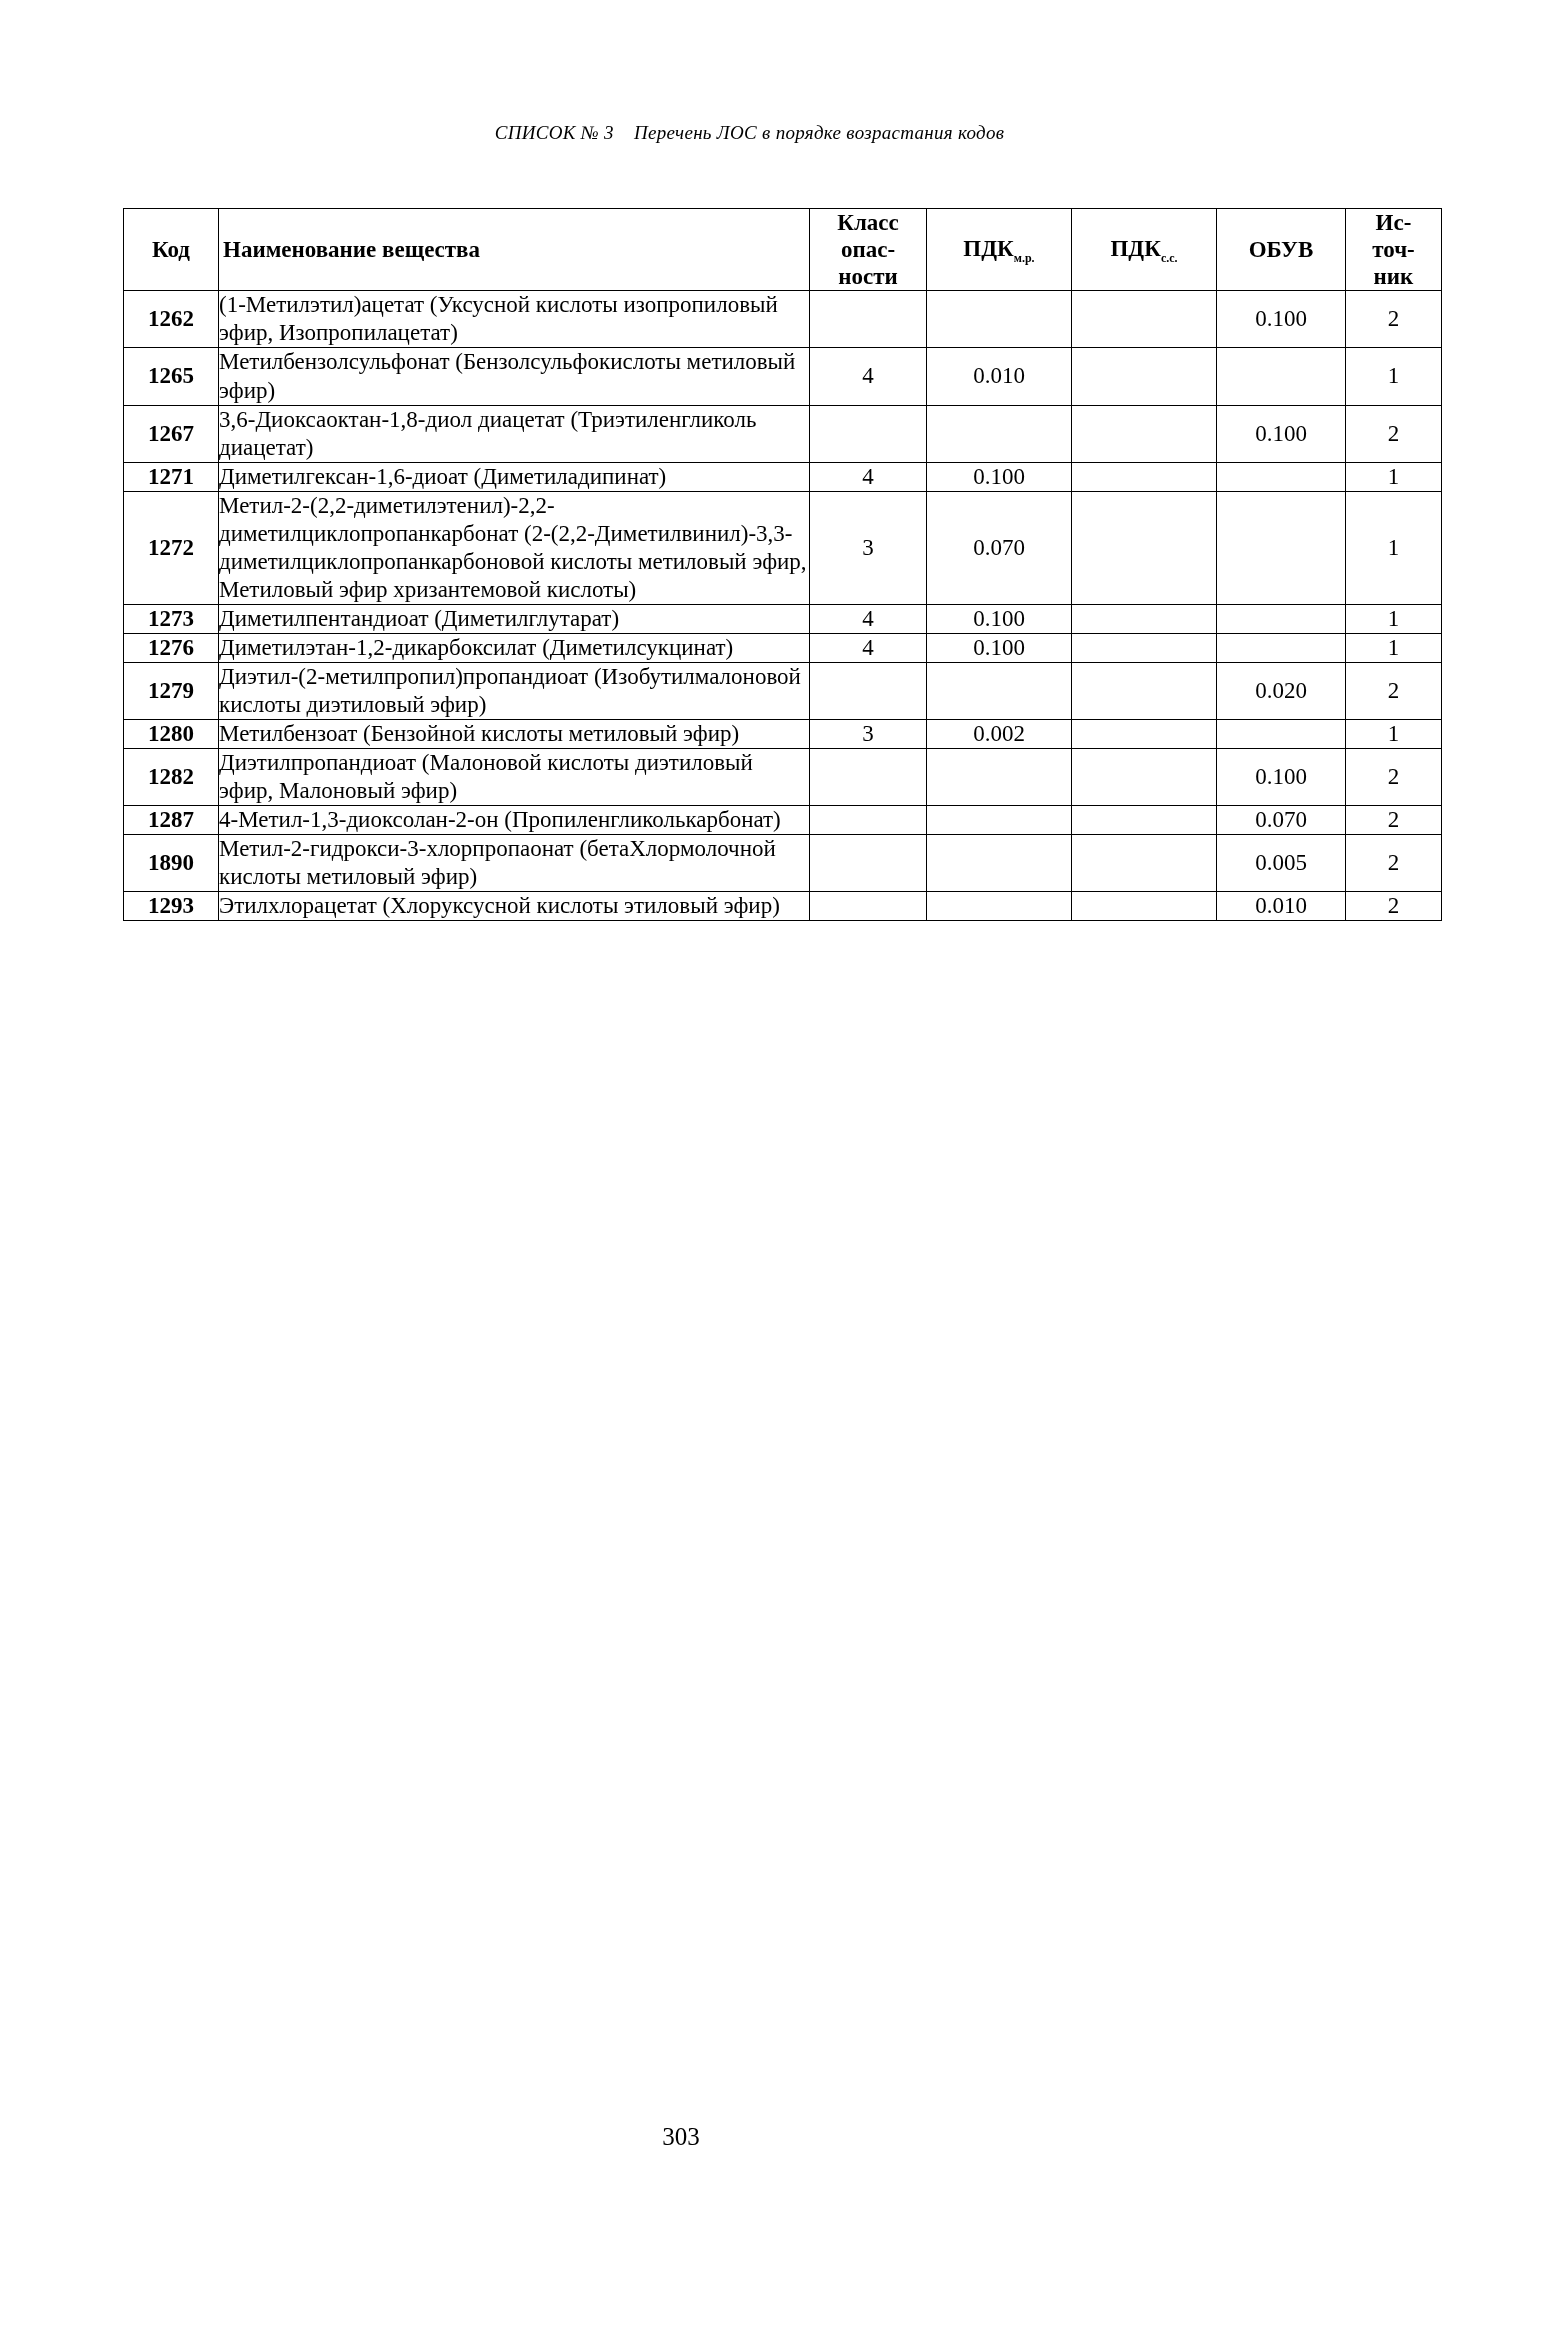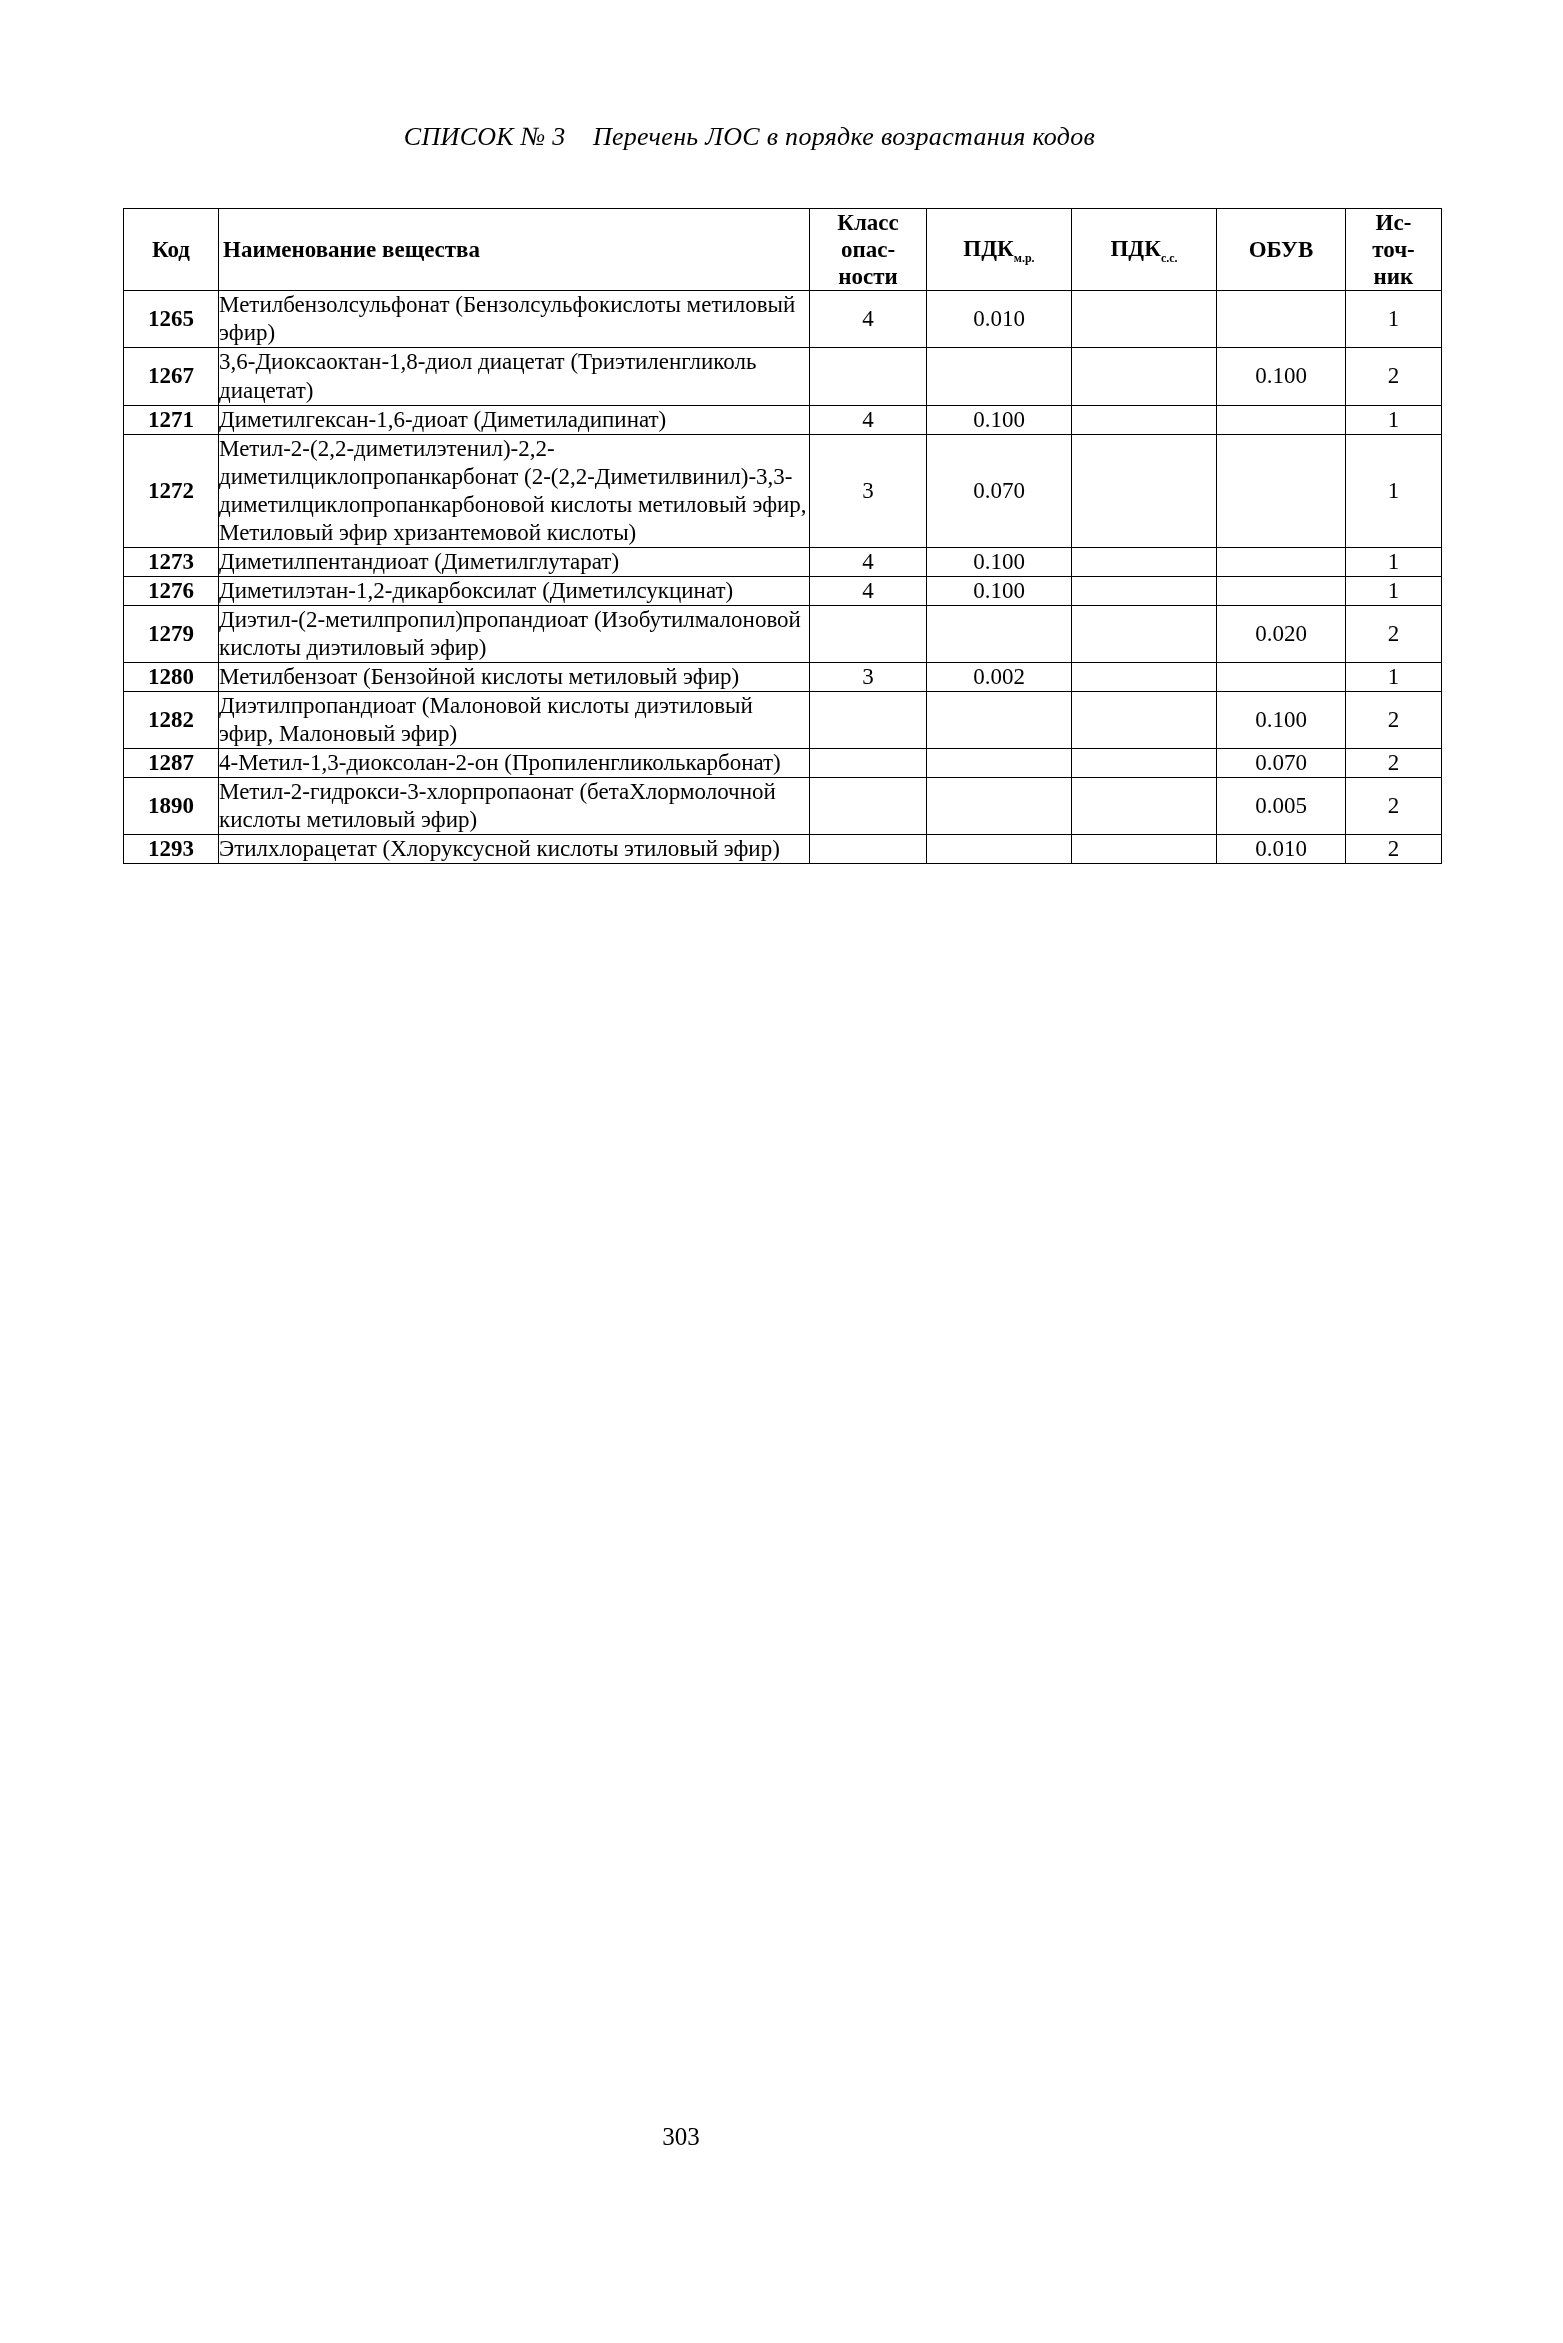--- a/index.html
+++ b/index.html
@@ -19,21 +19,21 @@
     height: 2343px;
     position: relative;
     box-sizing: border-box;
   }
   .running-head {
     position: absolute;
     top: 122px;
     left: 0;
     width: 1499px;
     text-align: center;
-    font-size: 26px;
+    font-size: 19px;
     font-style: italic;
     letter-spacing: 0.3px;
   }
   .running-head .rh-main {
     font-style: italic;
     font-weight: normal;
   }
   table.main-table {
     position: absolute;
     top: 208px;
@@ -138,20 +138,29 @@
         <td>ОБУВ</td>
         <td>
           <div>Ис-</div>
           <div>точ-</div>
           <div>ник</div>
         </td>
       </tr>
     </thead>
     <tbody>
       <tr>
+        <td class="c-code">1262</td>
+        <td class="c-name">(1-Метилэтил)ацетат (Уксусной кислоты изопропиловый эфир, Изопропилацетат)</td>
+        <td class="c-num"></td>
+        <td class="c-num"></td>
+        <td class="c-num"></td>
+        <td class="c-num">0.100</td>
+        <td class="c-num">2</td>
+      </tr>
+      <tr>
         <td class="c-code">1265</td>
         <td class="c-name">Метилбензолсульфонат (Бензолсульфокислоты метиловый эфир)</td>
         <td class="c-num">4</td>
         <td class="c-num">0.010</td>
         <td class="c-num"></td>
         <td class="c-num"></td>
         <td class="c-num">1</td>
       </tr>
       <tr>
         <td class="c-code">1267</td>

